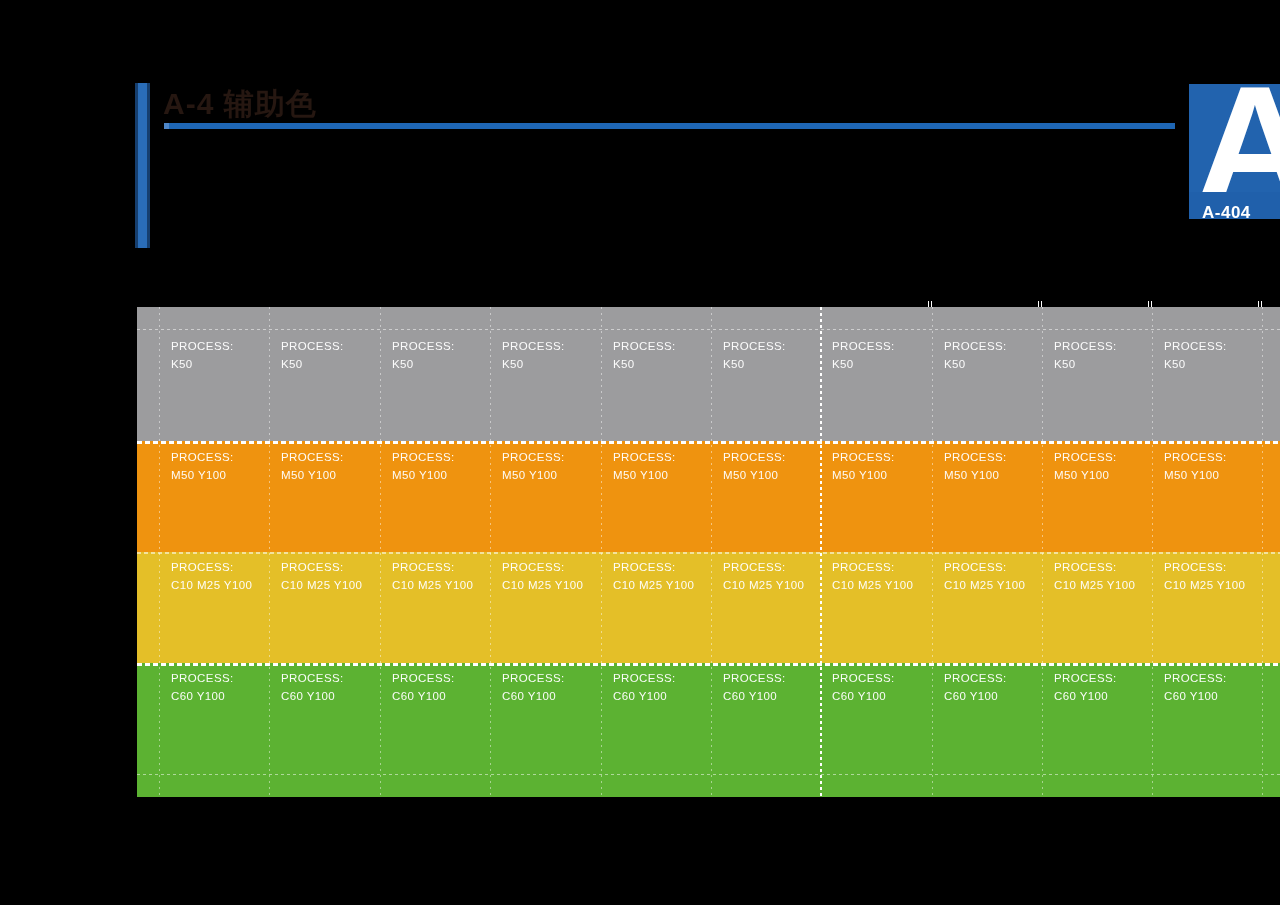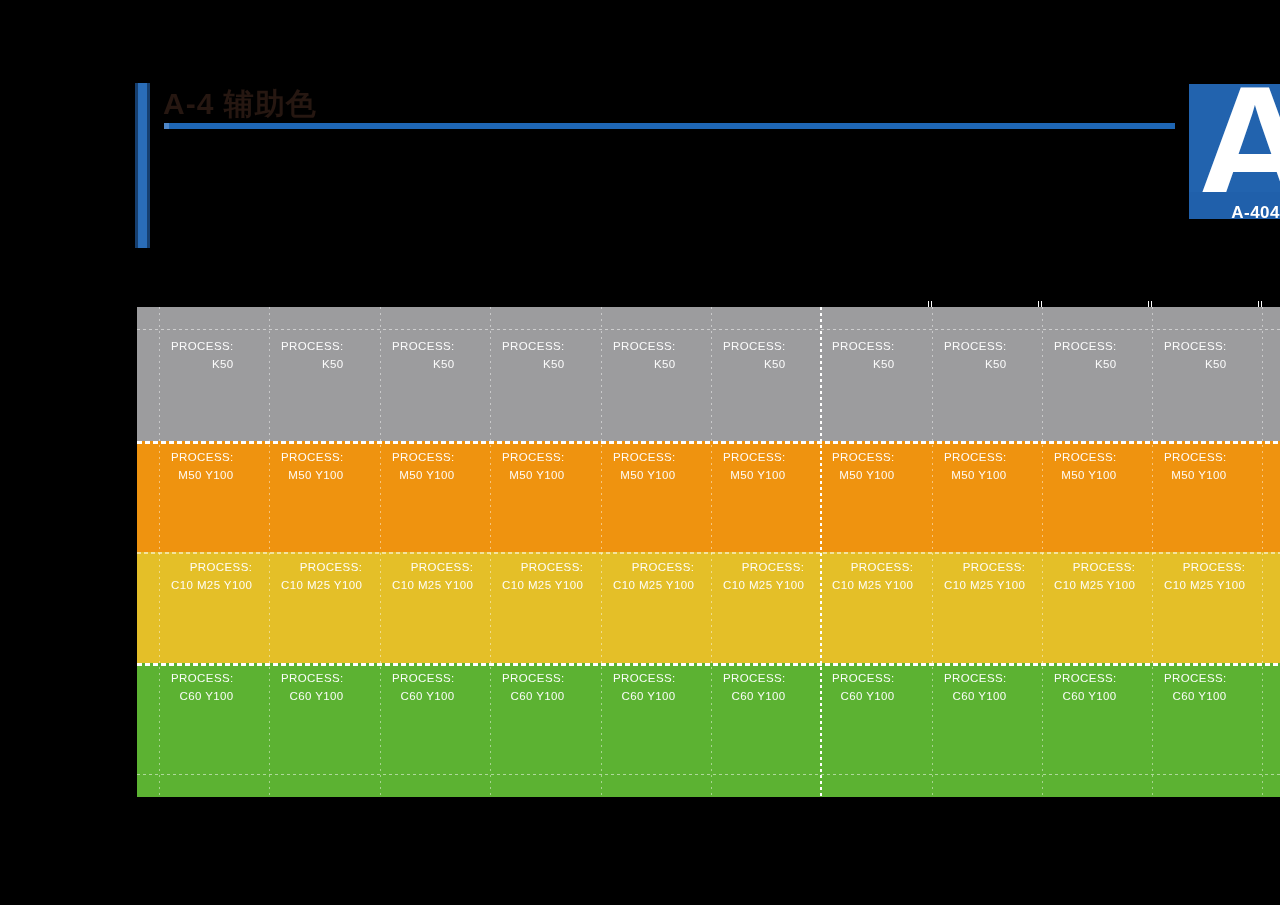--- a/index.html
+++ b/index.html
@@ -1,19 +1,18 @@
 <!DOCTYPE html>
 <html><head>
 <meta charset="utf-8">
 <style>
   html,body{margin:0;padding:0;background:#000;}
   #canvas{
     position:relative;width:1280px;height:905px;background:#000;overflow:hidden;
     font-family:"Liberation Sans",sans-serif;
-    text-align:right;
   }
   
   .left-bar{
     position:absolute;left:135px;top:83px;width:15px;height:165px;
     background:linear-gradient(to right,#163f6f 0 3px,#2a6db8 3px 12px,#163f6f 12px 15px);
   }
   .page-title{
     position:absolute;left:163px;top:84px;font-size:30px;font-weight:bold;
     color:#261711;letter-spacing:1px;white-space:nowrap;
   }

